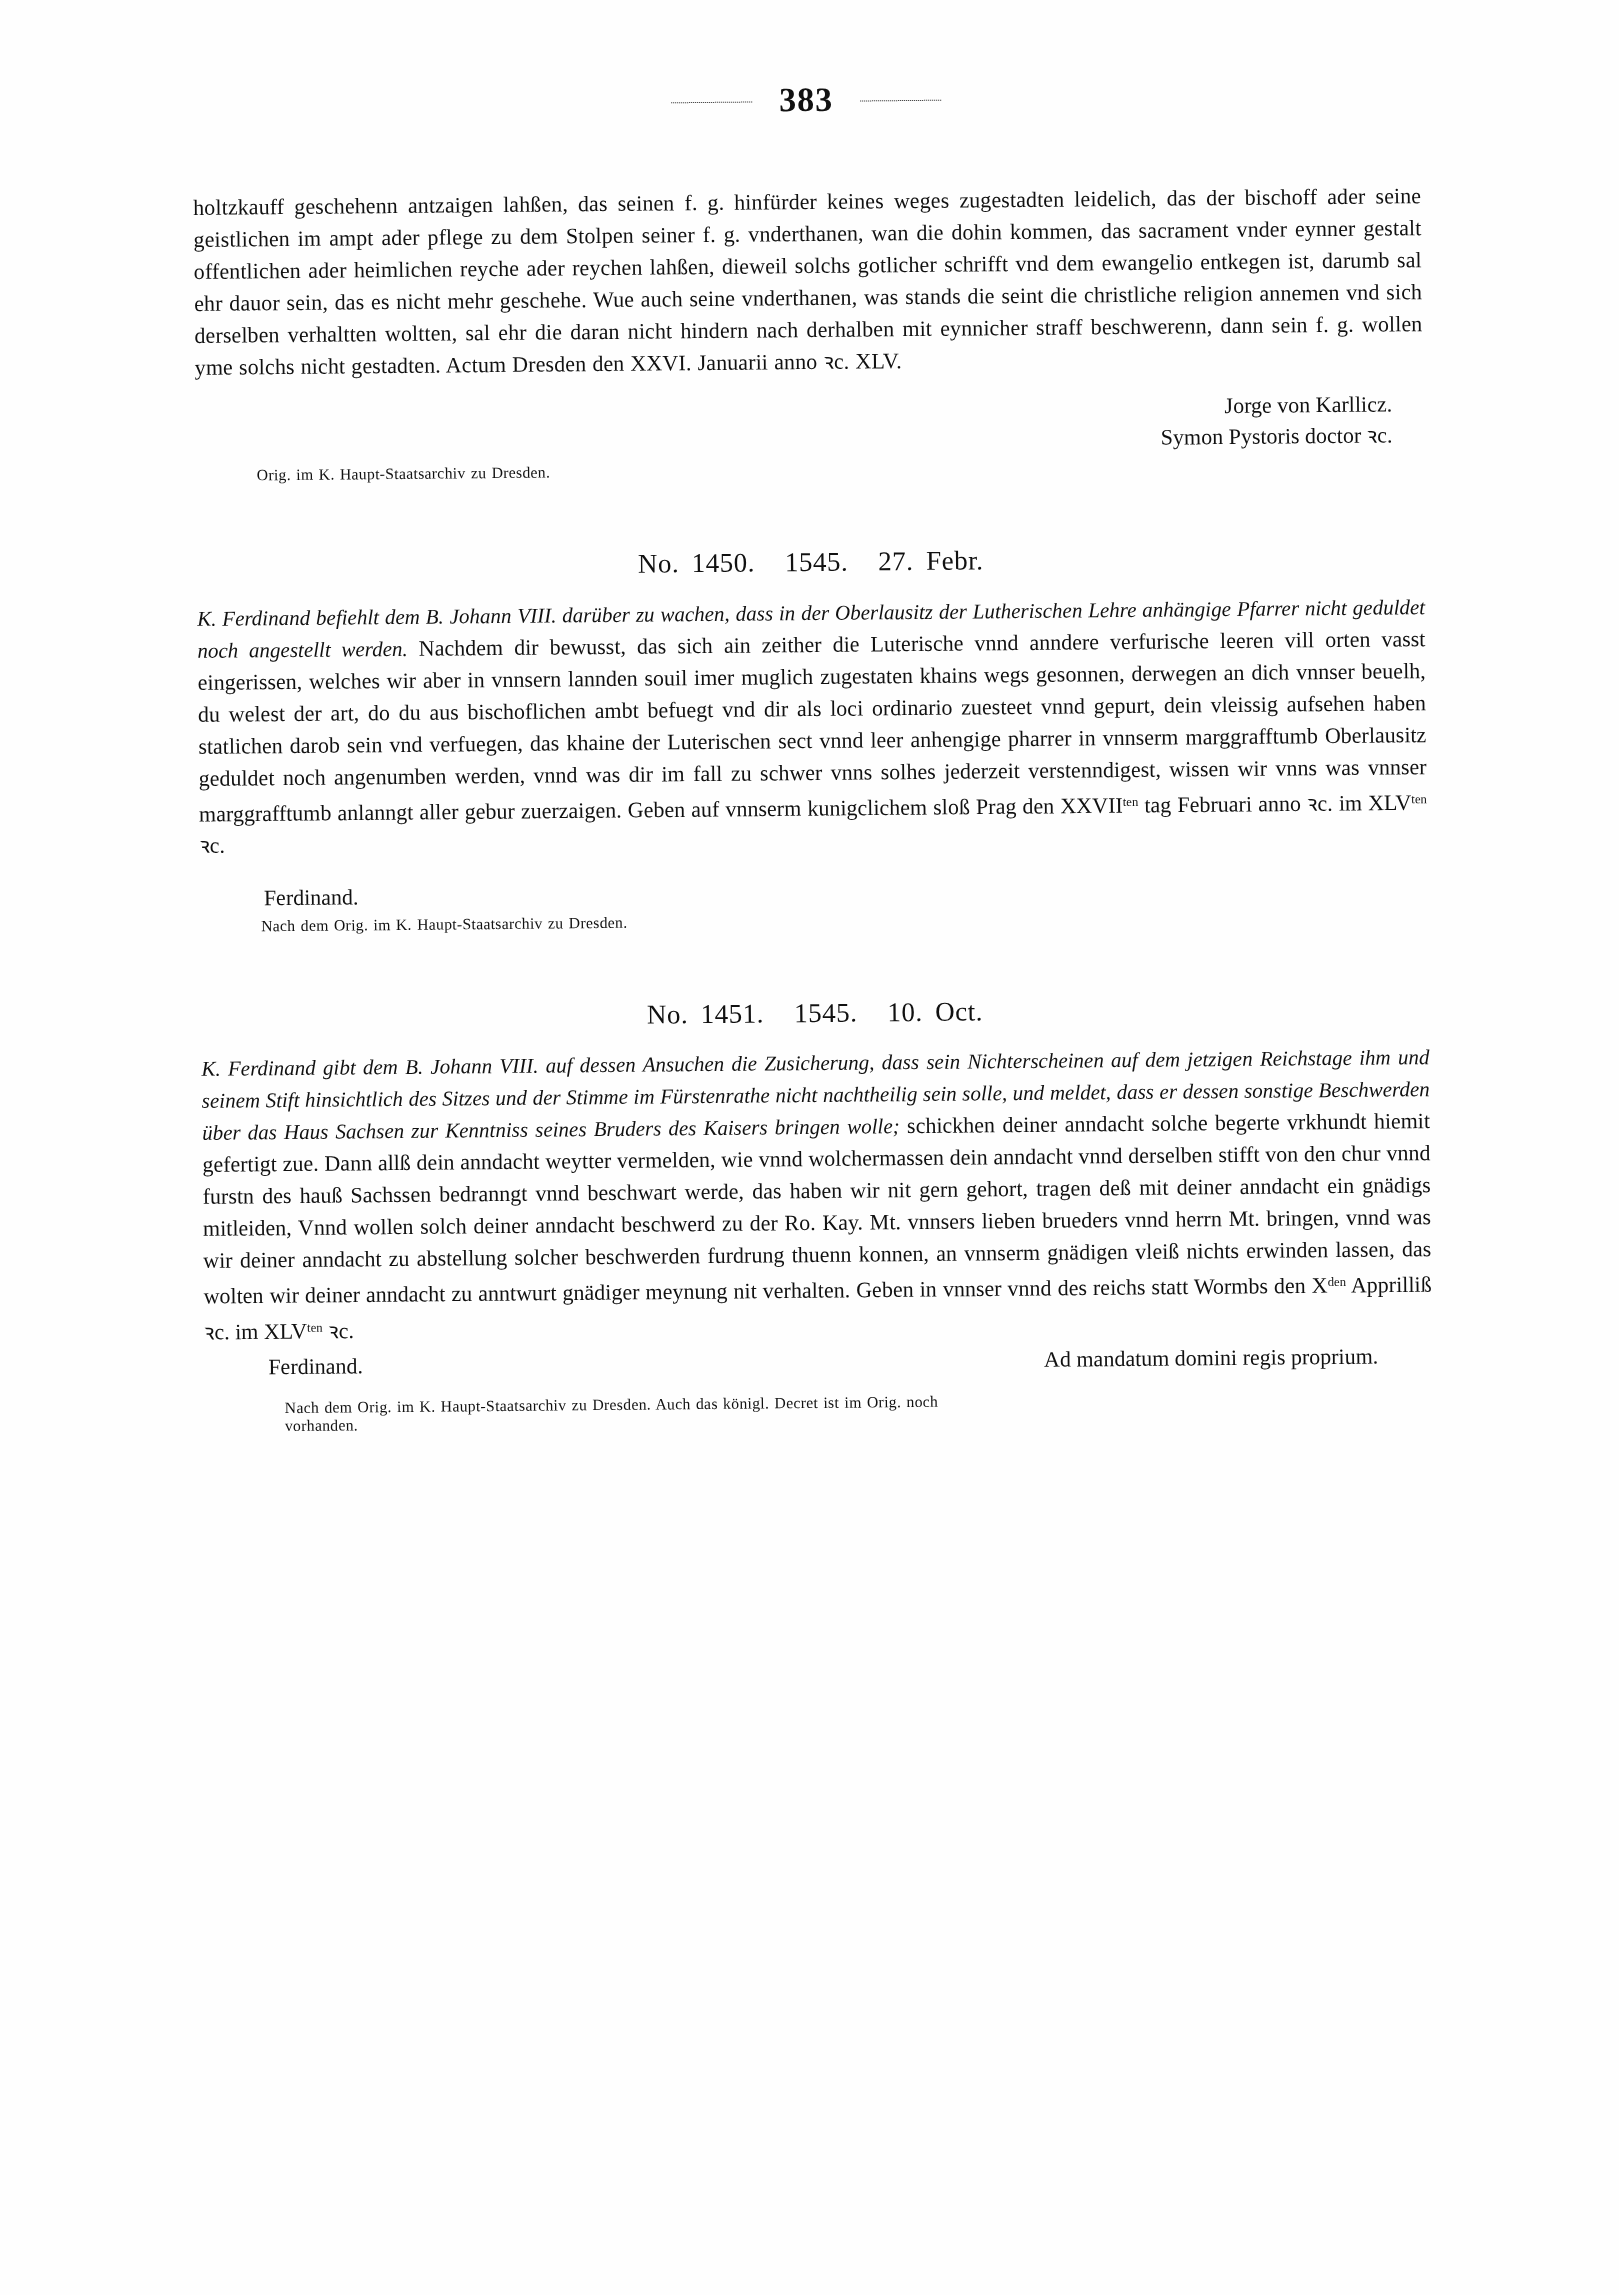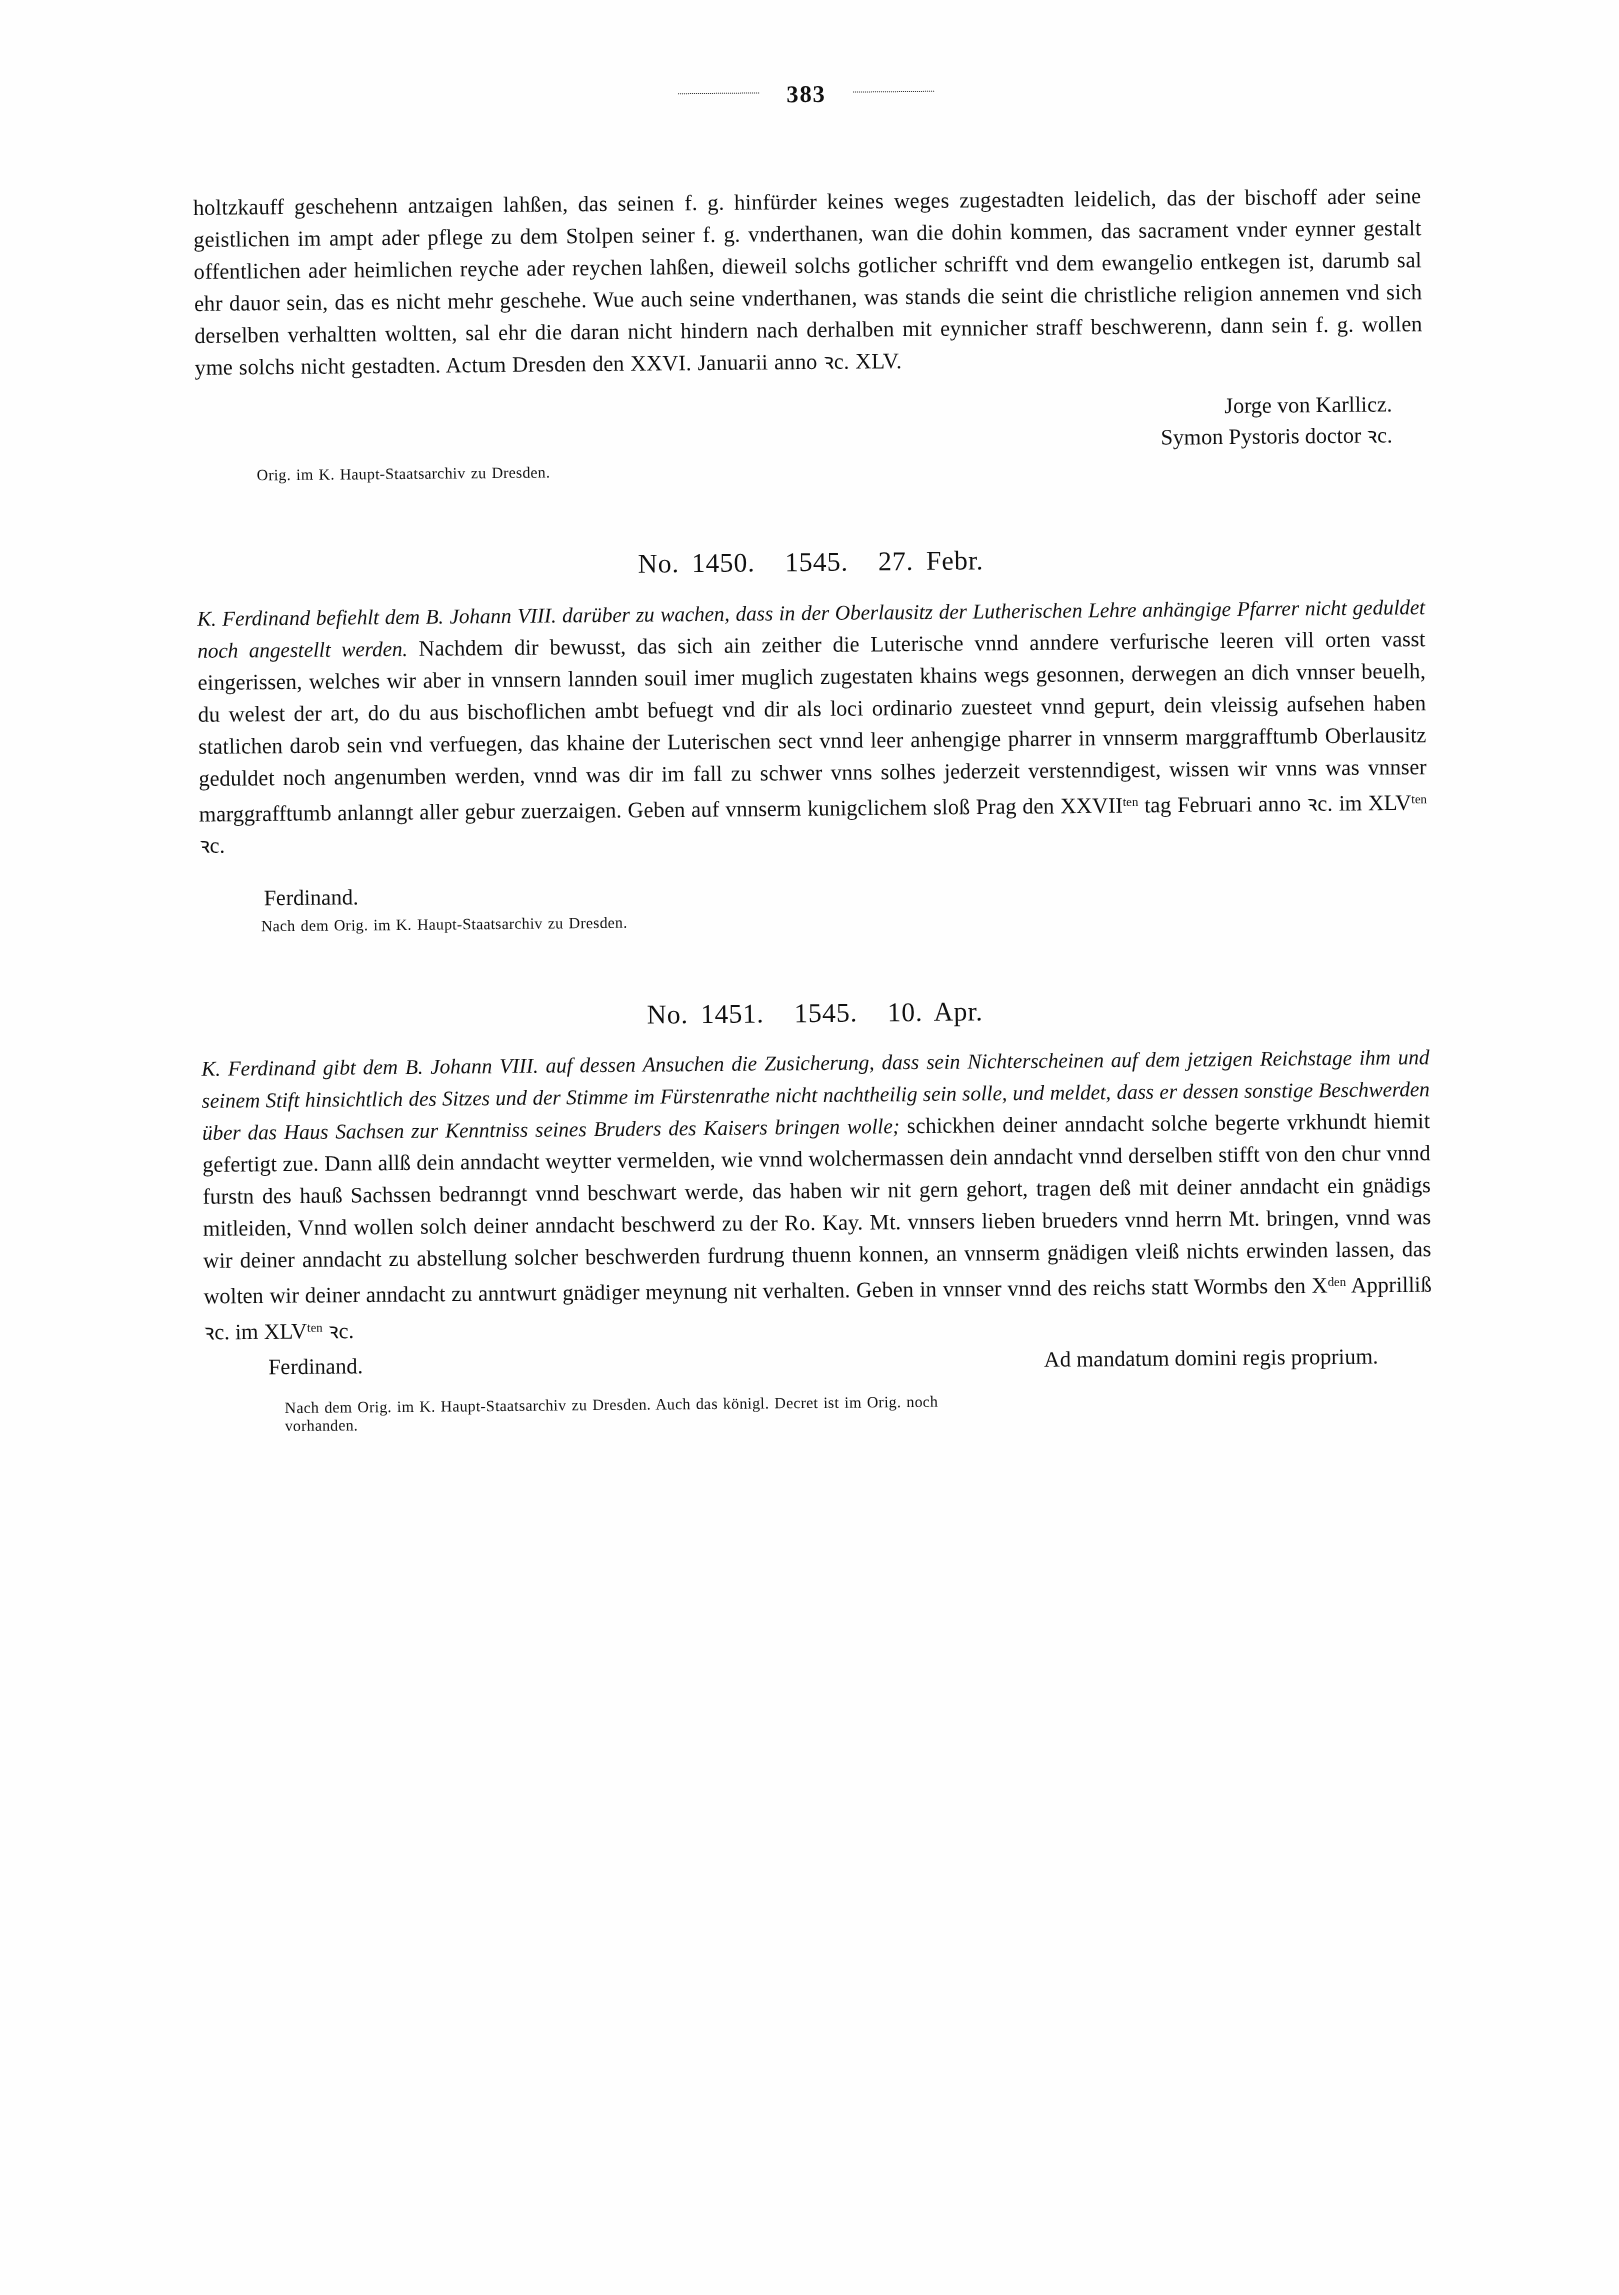--- a/index.html
+++ b/index.html
@@ -34,21 +34,21 @@
     transform-origin: 50% 0%;
   }
 
   
   .running-head {
     position: relative;
     height: 81px;
     text-align: center;
   }
   .page-number {
-    font-size: 24px;
+    font-size: 34px;
     font-weight: 700;
     letter-spacing: 1.1px;
     display: inline-block;
     position: relative;
   }
   .rule-left, .rule-right {
     display: inline-block;
     width: 81px;
     border-top: 1.1px dotted #222;
     vertical-align: 8.7px;
@@ -168,21 +168,21 @@
       <span class="rest">Nachdem dir bewusst, das sich ain zeither die Luterische vnnd anndere verfurische leeren vill orten vasst eingerissen, welches wir aber in vnnsern lannden souil imer muglich zugestaten khains wegs gesonnen, derwegen an dich vnnser beuelh, du welest der art, do du aus bischoflichen ambt befuegt vnd dir als loci ordinario zuesteet vnnd gepurt, dein vleissig aufsehen haben statlichen darob sein vnd verfuegen, das khaine der Luterischen sect vnnd leer anhengige pharrer in vnnserm marggrafftumb Oberlausitz geduldet noch angenumben werden, vnnd was dir im fall zu schwer vnns solhes jederzeit verstenndigest, wissen wir vnns was vnnser marggrafftumb anlanngt aller gebur zuerzaigen. Geben auf vnnserm kunigclichem sloß Prag den XXVII</span><sup>ten</sup><span class="rest"> tag Februari anno ꝛc. im XLV</span><sup>ten</sup><span class="rest"> ꝛc.</span>
     </div>
 
     <div class="ferdinand-line">Ferdinand.</div>
 
     <div class="source-note indent-lg">Nach dem Orig. im K. Haupt-Staatsarchiv zu Dresden.</div>
 
     <div class="doc-heading">
       <span class="seg">No. 1451.</span>
       <span class="seg">1545.</span>
-      <span class="seg">10. Apr.</span>
+      <span class="seg">10. Oct.</span>
     </div>
 
     <div class="abstract-wrap">
       <span class="abstract">K. Ferdinand gibt dem B. Johann VIII. auf dessen Ansuchen die Zusicherung, dass sein Nichterscheinen auf dem jetzigen Reichstage ihm und seinem Stift hinsichtlich des Sitzes und der Stimme im Fürstenrathe nicht nachtheilig sein solle, und meldet, dass er dessen sonstige Beschwerden über das Haus Sachsen zur Kenntniss seines Bruders des Kaisers bringen wolle;</span>
       <span class="rest">schickhen deiner anndacht solche begerte vrkhundt hiemit gefertigt zue. Dann allß dein anndacht weytter vermelden, wie vnnd wolchermassen dein anndacht vnnd derselben stifft von den chur vnnd furstn des hauß Sachssen bedranngt vnnd beschwart werde, das haben wir nit gern gehort, tragen deß mit deiner anndacht ein gnädigs mitleiden, Vnnd wollen solch deiner anndacht beschwerd zu der Ro. Kay. Mt. vnnsers lieben brueders vnnd herrn Mt. bringen, vnnd was wir deiner anndacht zu abstellung solcher beschwerden furdrung thuenn konnen, an vnnserm gnädigen vleiß nichts erwinden lassen, das wolten wir deiner anndacht zu anntwurt gnädiger meynung nit verhalten. Geben in vnnser vnnd des reichs statt Wormbs den X</span><sup>den</sup><span class="rest"> Apprilliß ꝛc. im XLV</span><sup>ten</sup><span class="rest"> ꝛc.</span>
     </div>
 
     <div class="dual-sign-row">
       <span class="left">Ferdinand.</span>
       <span class="right">Ad mandatum domini regis proprium.</span>

